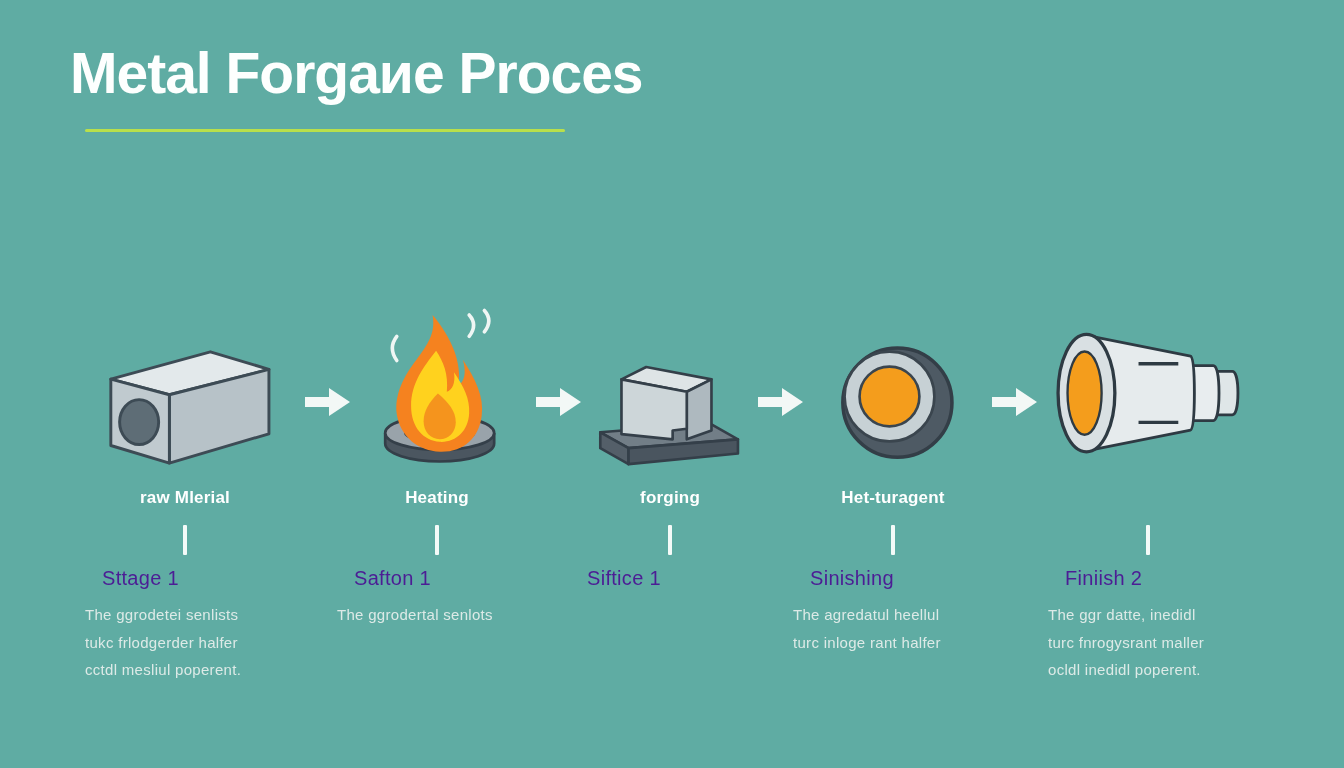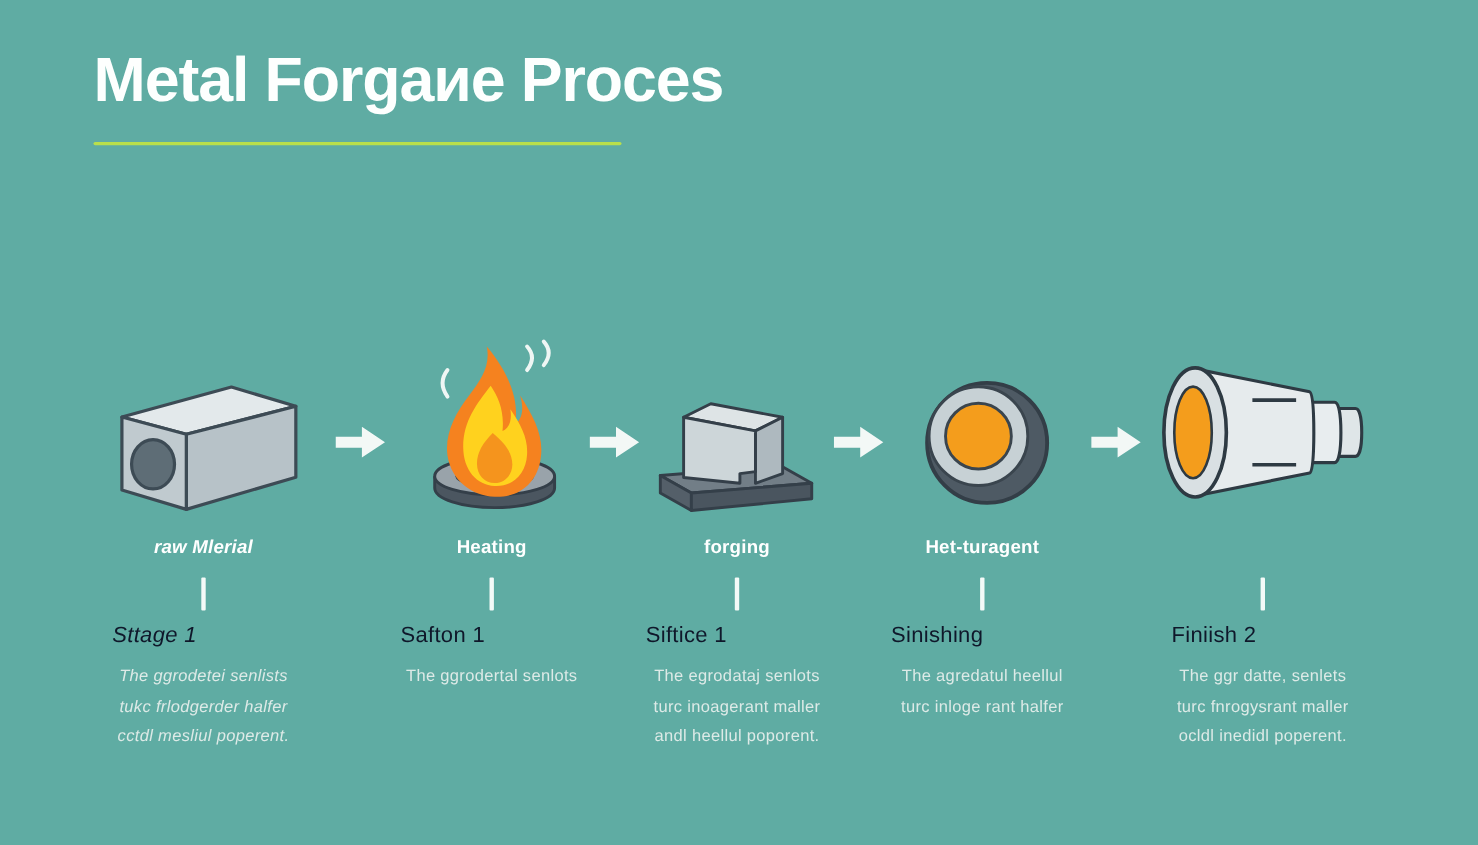--- a/index.html
+++ b/index.html
@@ -4,54 +4,54 @@
 <style>
   html,body{margin:0;padding:0;}
   body{
     width:1344px;height:768px;overflow:hidden;
     background:#5FACA3;
     font-family:"Liberation Sans","DejaVu Sans",sans-serif;
     position:relative;
   }
   .canvas{position:absolute;inset:0;}
   .page-title{
-    position:absolute;left:85px;top:40px;
+    position:absolute;left:70px;top:40px;
     font-size:57px;font-weight:700;color:#FDFFFE;
     letter-spacing:-1px;white-space:nowrap;
   }
   .title-underline{
     position:absolute;left:85px;top:129px;width:480px;height:3px;
     background:#B9DF4B;border-radius:2px;
   }
   .stage-col{
     position:absolute;top:296px;width:210px;height:420px;
     display:flex;flex-direction:column;align-items:center;
   }
-  .col-0{left:80px;font-style:italic;}   
-  .col-1{left:342px;}  
+  .col-0{left:80px;}   
+  .col-1{left:332px;}  
   .col-2{left:565px;}  
   .col-3{left:788px;}  
   .col-4{left:1043px;} 
   .icon-box{
     height:170px;width:100%;
     display:flex;align-items:flex-end;justify-content:center;
   }
   .stage-label{
     margin-top:22px;height:20px;
     font-size:17px;font-weight:700;color:#FFFFFF;letter-spacing:0.2px;
   }
   .tick{
     margin-top:17px;width:4px;height:30px;background:#F4FAF8;border-radius:1px;
   }
   .stage-title{
     margin-top:12px;align-self:flex-start;padding-left:22px;
-    font-size:20px;color:#0f172a;letter-spacing:0.3px;
+    font-size:20px;color:#4c1d95;letter-spacing:0.3px;
   }
   .stage-desc{
-    margin-top:11px;width:200px;text-align:center;
+    margin-top:11px;width:200px;
     font-size:15px;line-height:1.84;color:#DDEAE7;letter-spacing:0.3px;
   }
   .arrow{
     position:absolute;top:386px;width:46px;height:32px;
   }
   .arr-0{left:305px;}
   .arr-1{left:536px;}
   .arr-2{left:758px;}
   .arr-3{left:992px;}
   svg{display:block;}
@@ -116,25 +116,20 @@
           <polygon points="38,102 162,92 162,108 38,120" fill="#4A555F"></polygon>
           <polygon points="30,24 58,10 132,24 104,38" fill="#DEE4E6"></polygon>
           <polygon points="104,38 132,24 132,82 104,92" fill="#AEB9BF"></polygon>
           <polygon points="30,24 104,38 104,80 88,82 88,92 30,86" fill="#CDD6D9"></polygon>
         </g>
       </svg>
     </div>
     <div class="stage-label">forging</div>
     <div class="tick"></div>
     <div class="stage-title">Siftice 1</div>
-    <div class="stage-desc">
-      <div>The egrodataj senlots</div>
-      <div>turc inoagerant maller</div>
-      <div>andl heellul poporent.</div>
-    </div>
   </div>
 
   <div class="stage-col col-3">
     <div class="icon-box">
       <svg width="132" height="132" viewBox="0 0 150 150">
         <circle cx="80" cy="78" r="62" fill="#4E5A64" stroke="#333E47" stroke-width="4"></circle>
         <circle cx="71" cy="71" r="51" fill="#C7D1D5" stroke="#3A454E" stroke-width="3"></circle>
         <circle cx="71" cy="71" r="34" fill="#F49D1C" stroke="#3A454E" stroke-width="3"></circle>
       </svg>
     </div>
@@ -158,21 +153,21 @@
         <line x1="95" y1="42" x2="137" y2="42" stroke="#2E3A43" stroke-width="3.5"></line>
         <line x1="95" y1="104" x2="137" y2="104" stroke="#2E3A43" stroke-width="3.5"></line>
         <ellipse cx="40" cy="73" rx="30" ry="62" fill="#D9E0E3" stroke="#2E3A43" stroke-width="3.5"></ellipse>
         <ellipse cx="38" cy="73" rx="18" ry="44" fill="#F49D1C" stroke="#2E3A43" stroke-width="2.5"></ellipse>
       </svg>
     </div>
     <div class="stage-label"></div>
     <div class="tick"></div>
     <div class="stage-title">Finiish 2</div>
     <div class="stage-desc">
-      <div>The ggr datte, senlets</div>
+      <div>The ggr datte, inedidl</div>
       <div>turc fnrogysrant maller</div>
       <div>ocldl inedidl poperent.</div>
     </div>
   </div>
 
   <div class="arrow arr-0">
     <svg width="46" height="32" viewBox="0 0 46 32">
         <polygon points="0,11 24,11 24,2 45,16 24,30 24,21 0,21" fill="#F3F8F6"></polygon>
       </svg>
   </div>

